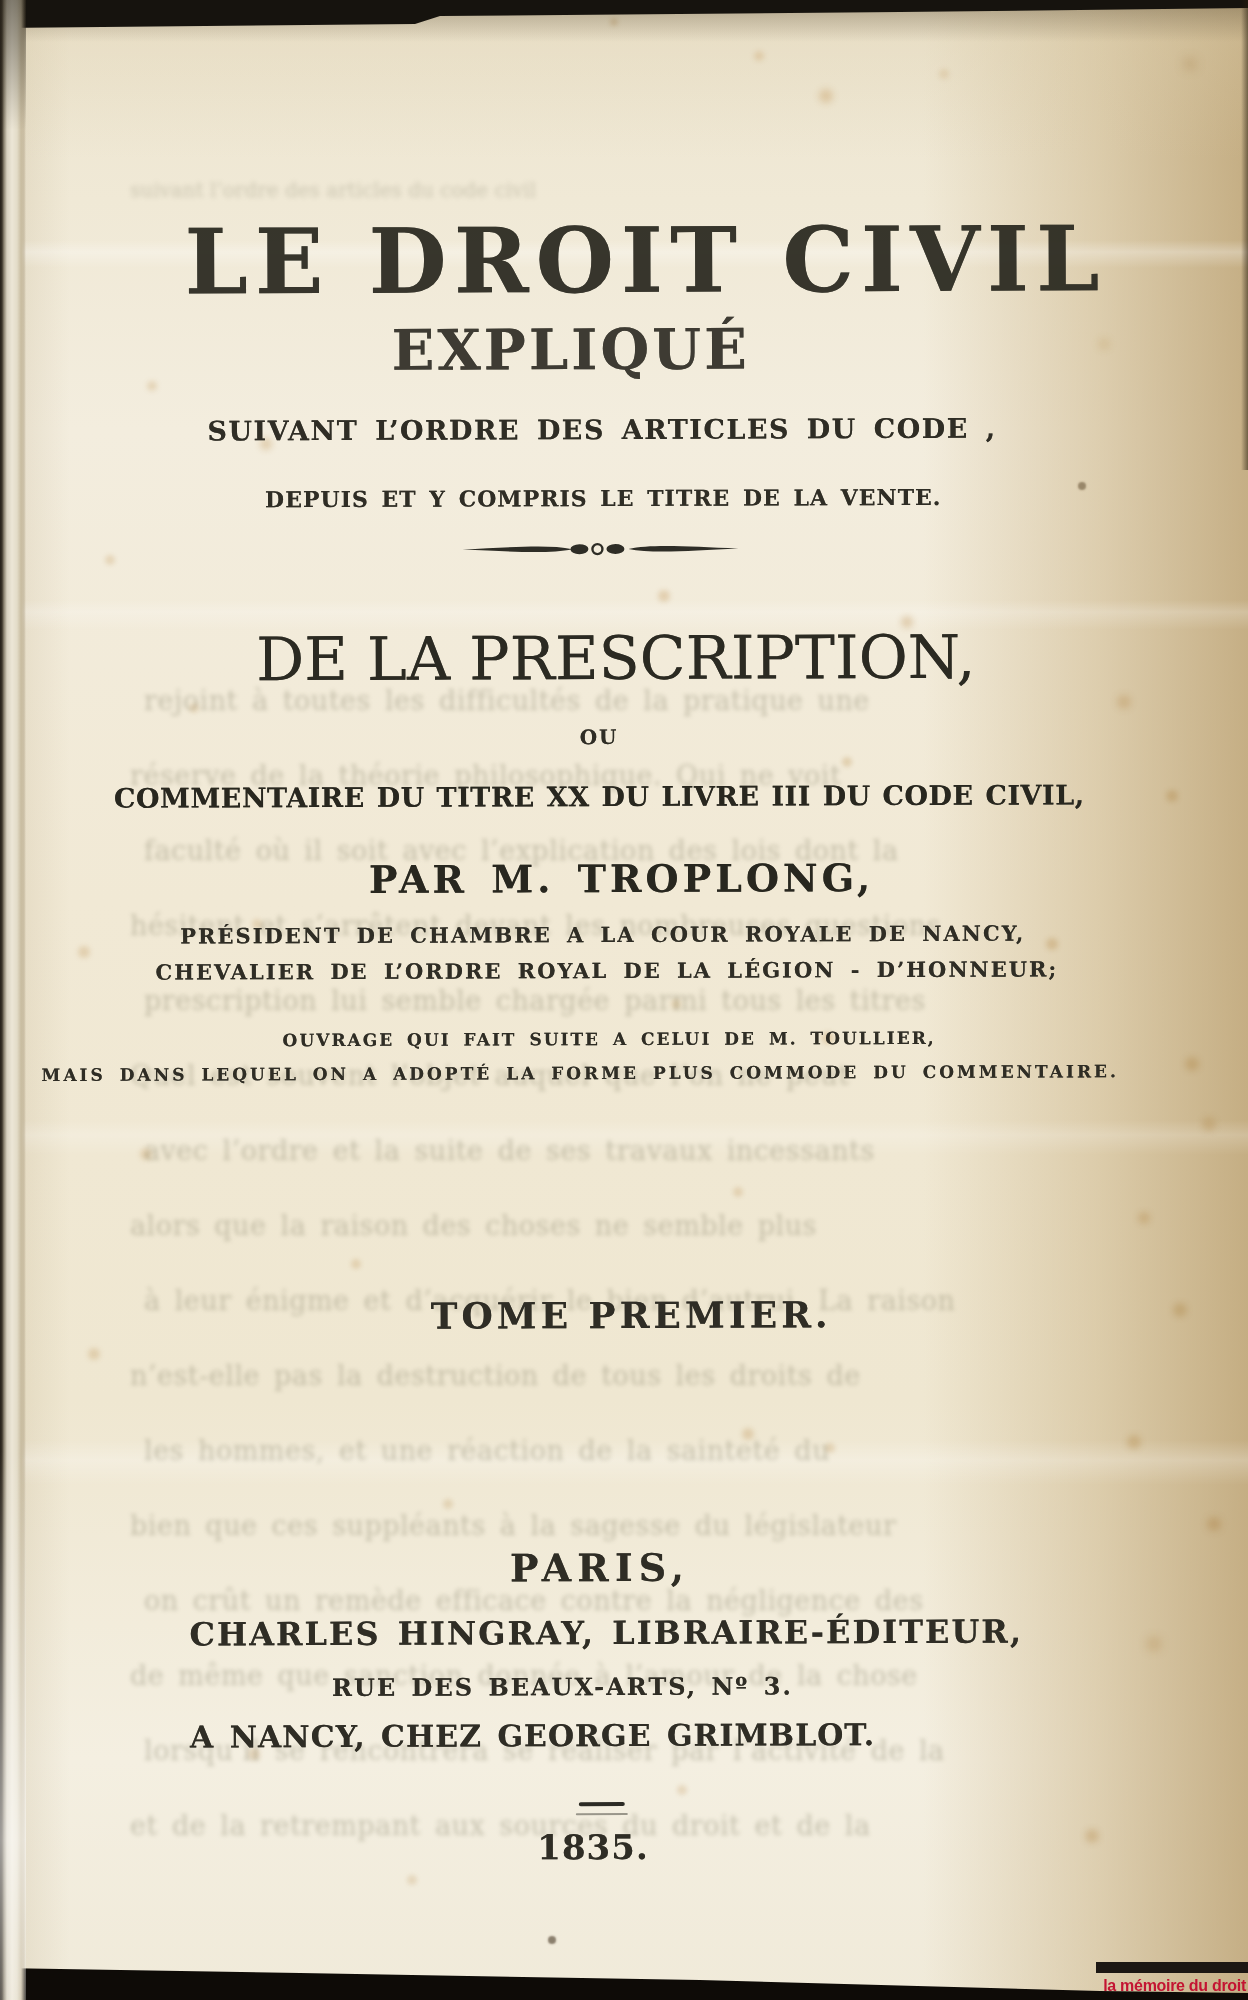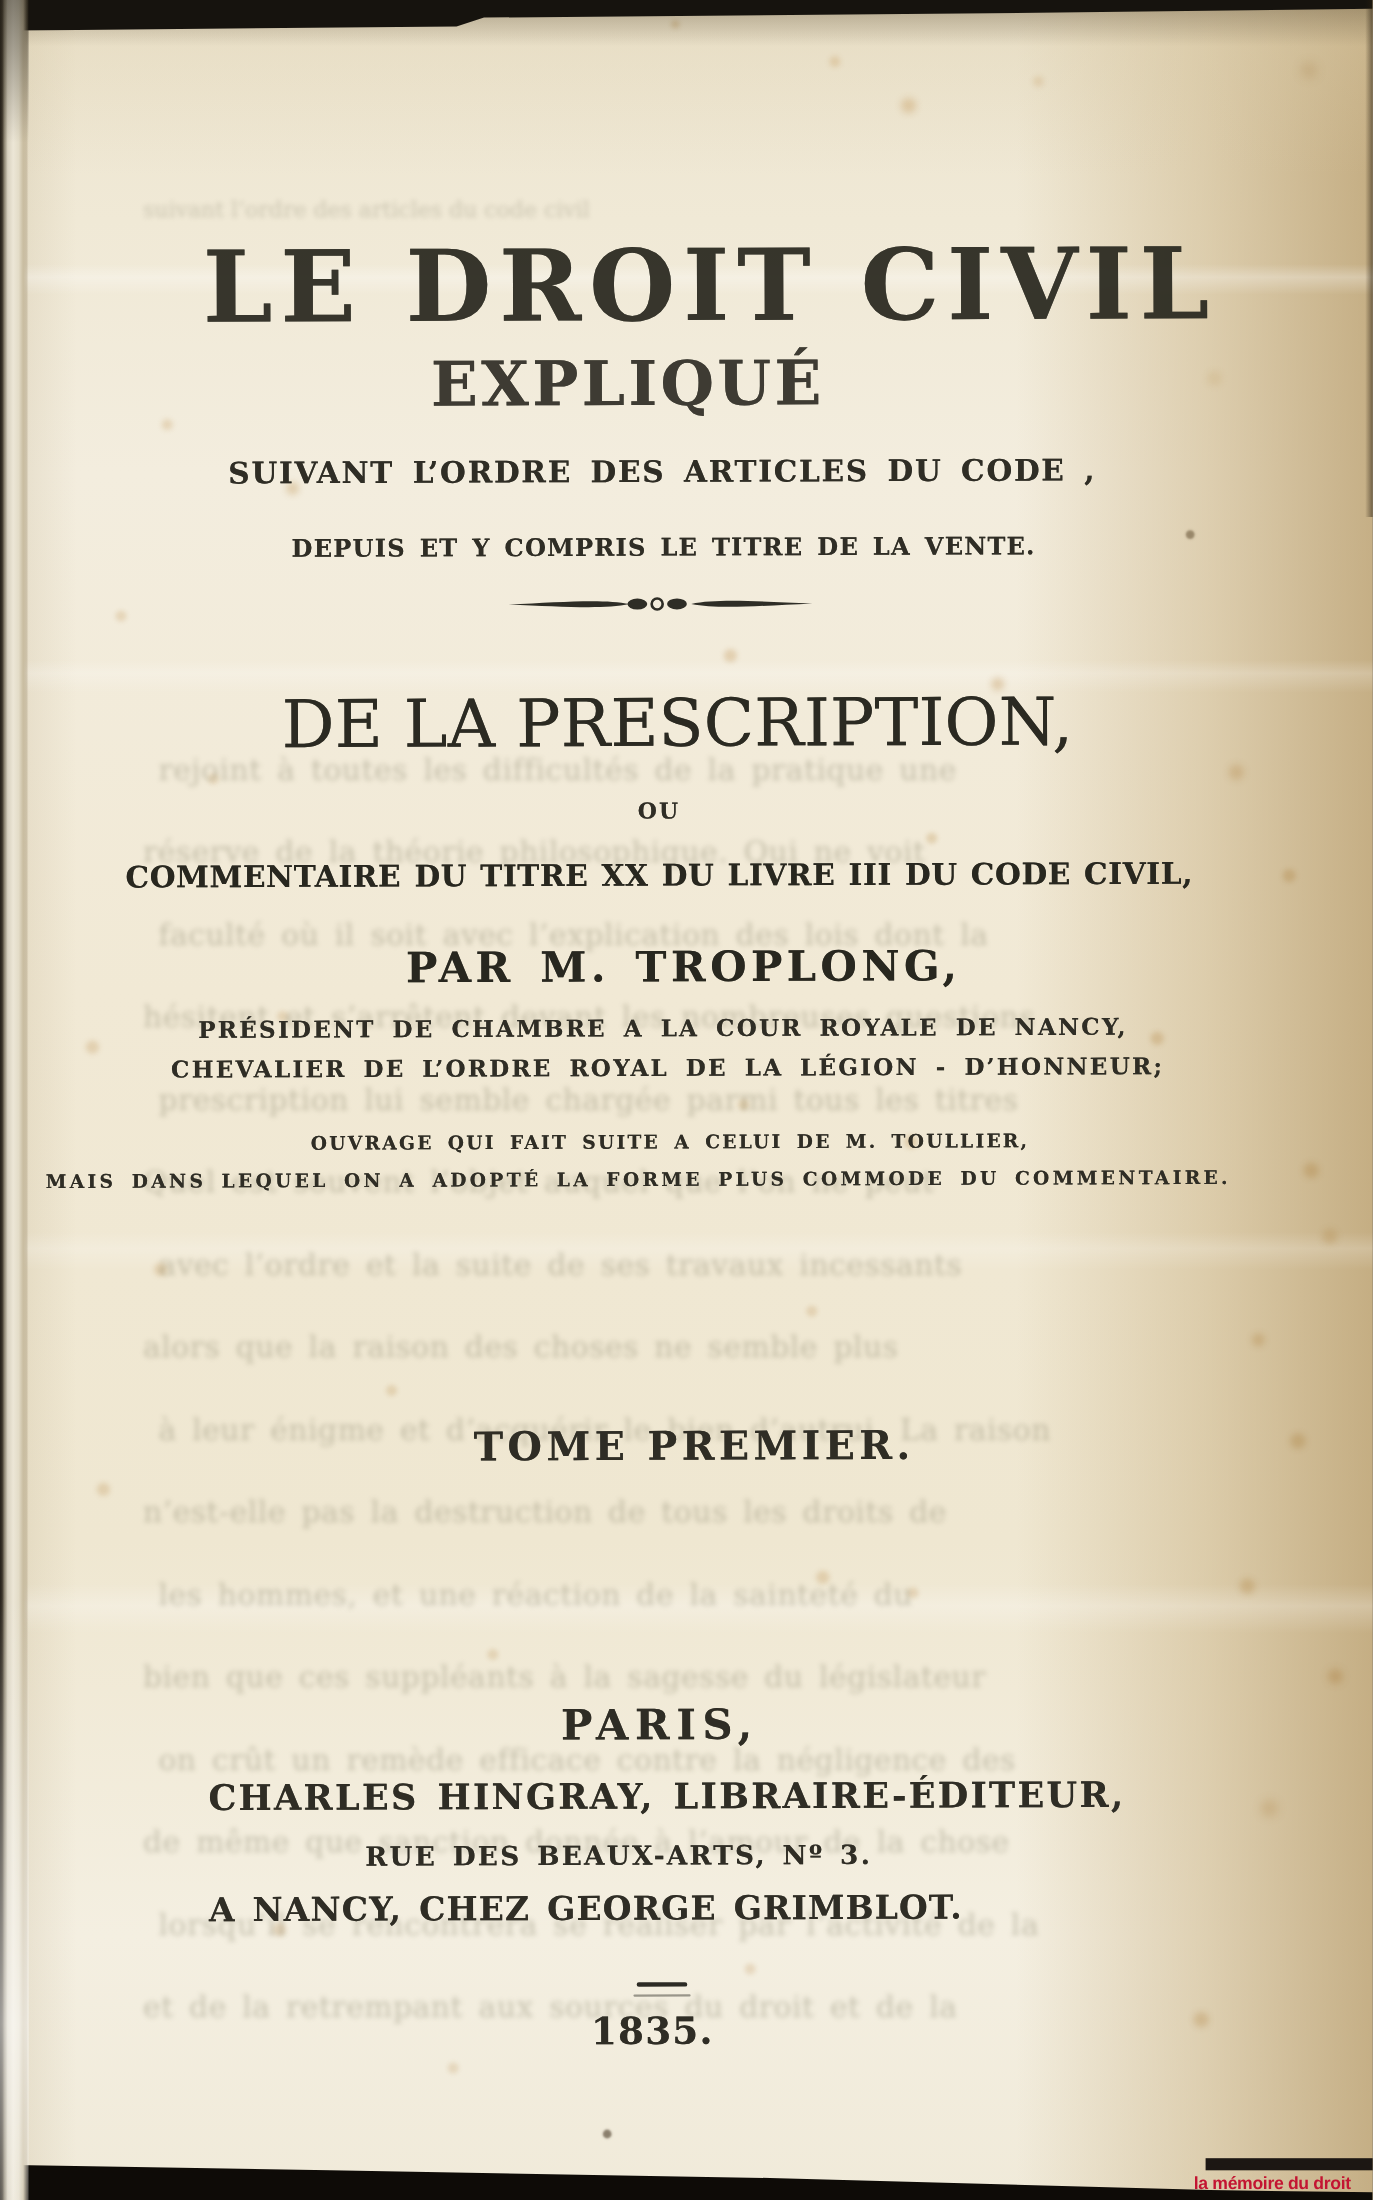--- a/index.html
+++ b/index.html
@@ -97,21 +97,21 @@
   .t-year   {top:1827px;font-size:34px;font-weight:bold;letter-spacing:1px;transform:translateX(-34px);}
 
   .orn-svg{display:inline-block;vertical-align:middle;}
 
   
   .wm{position:absolute;z-index:9;font-family:"Liberation Sans","DejaVu Sans",sans-serif;}
   .wm-mdd{top:1877px;right:4px;font-size:80px;font-weight:bold;letter-spacing:-5px;line-height:1;}
   .wm-red{color:#c31432;}
   .wm-outline{color:transparent;-webkit-text-stroke:3px #1b1611;}
   .wm-bar{top:1962px;right:0;width:152px;height:11px;background:#1c1713;}
-  .wm-tag{top:1977px;right:20px;font-size:16px;font-weight:bold;letter-spacing:-.3px;color:#c31432;white-space:nowrap;}
+  .wm-tag{top:1977px;right:2px;font-size:16px;font-weight:bold;letter-spacing:-.3px;color:#c31432;white-space:nowrap;}
 </style>
 </head>
 <body>
 
 <div class="stage">
 
   <div class="paper"></div>
   <div class="foxing"></div>
 
   <div class="ghost-top">suivant l’ordre des articles du code civil</div>

